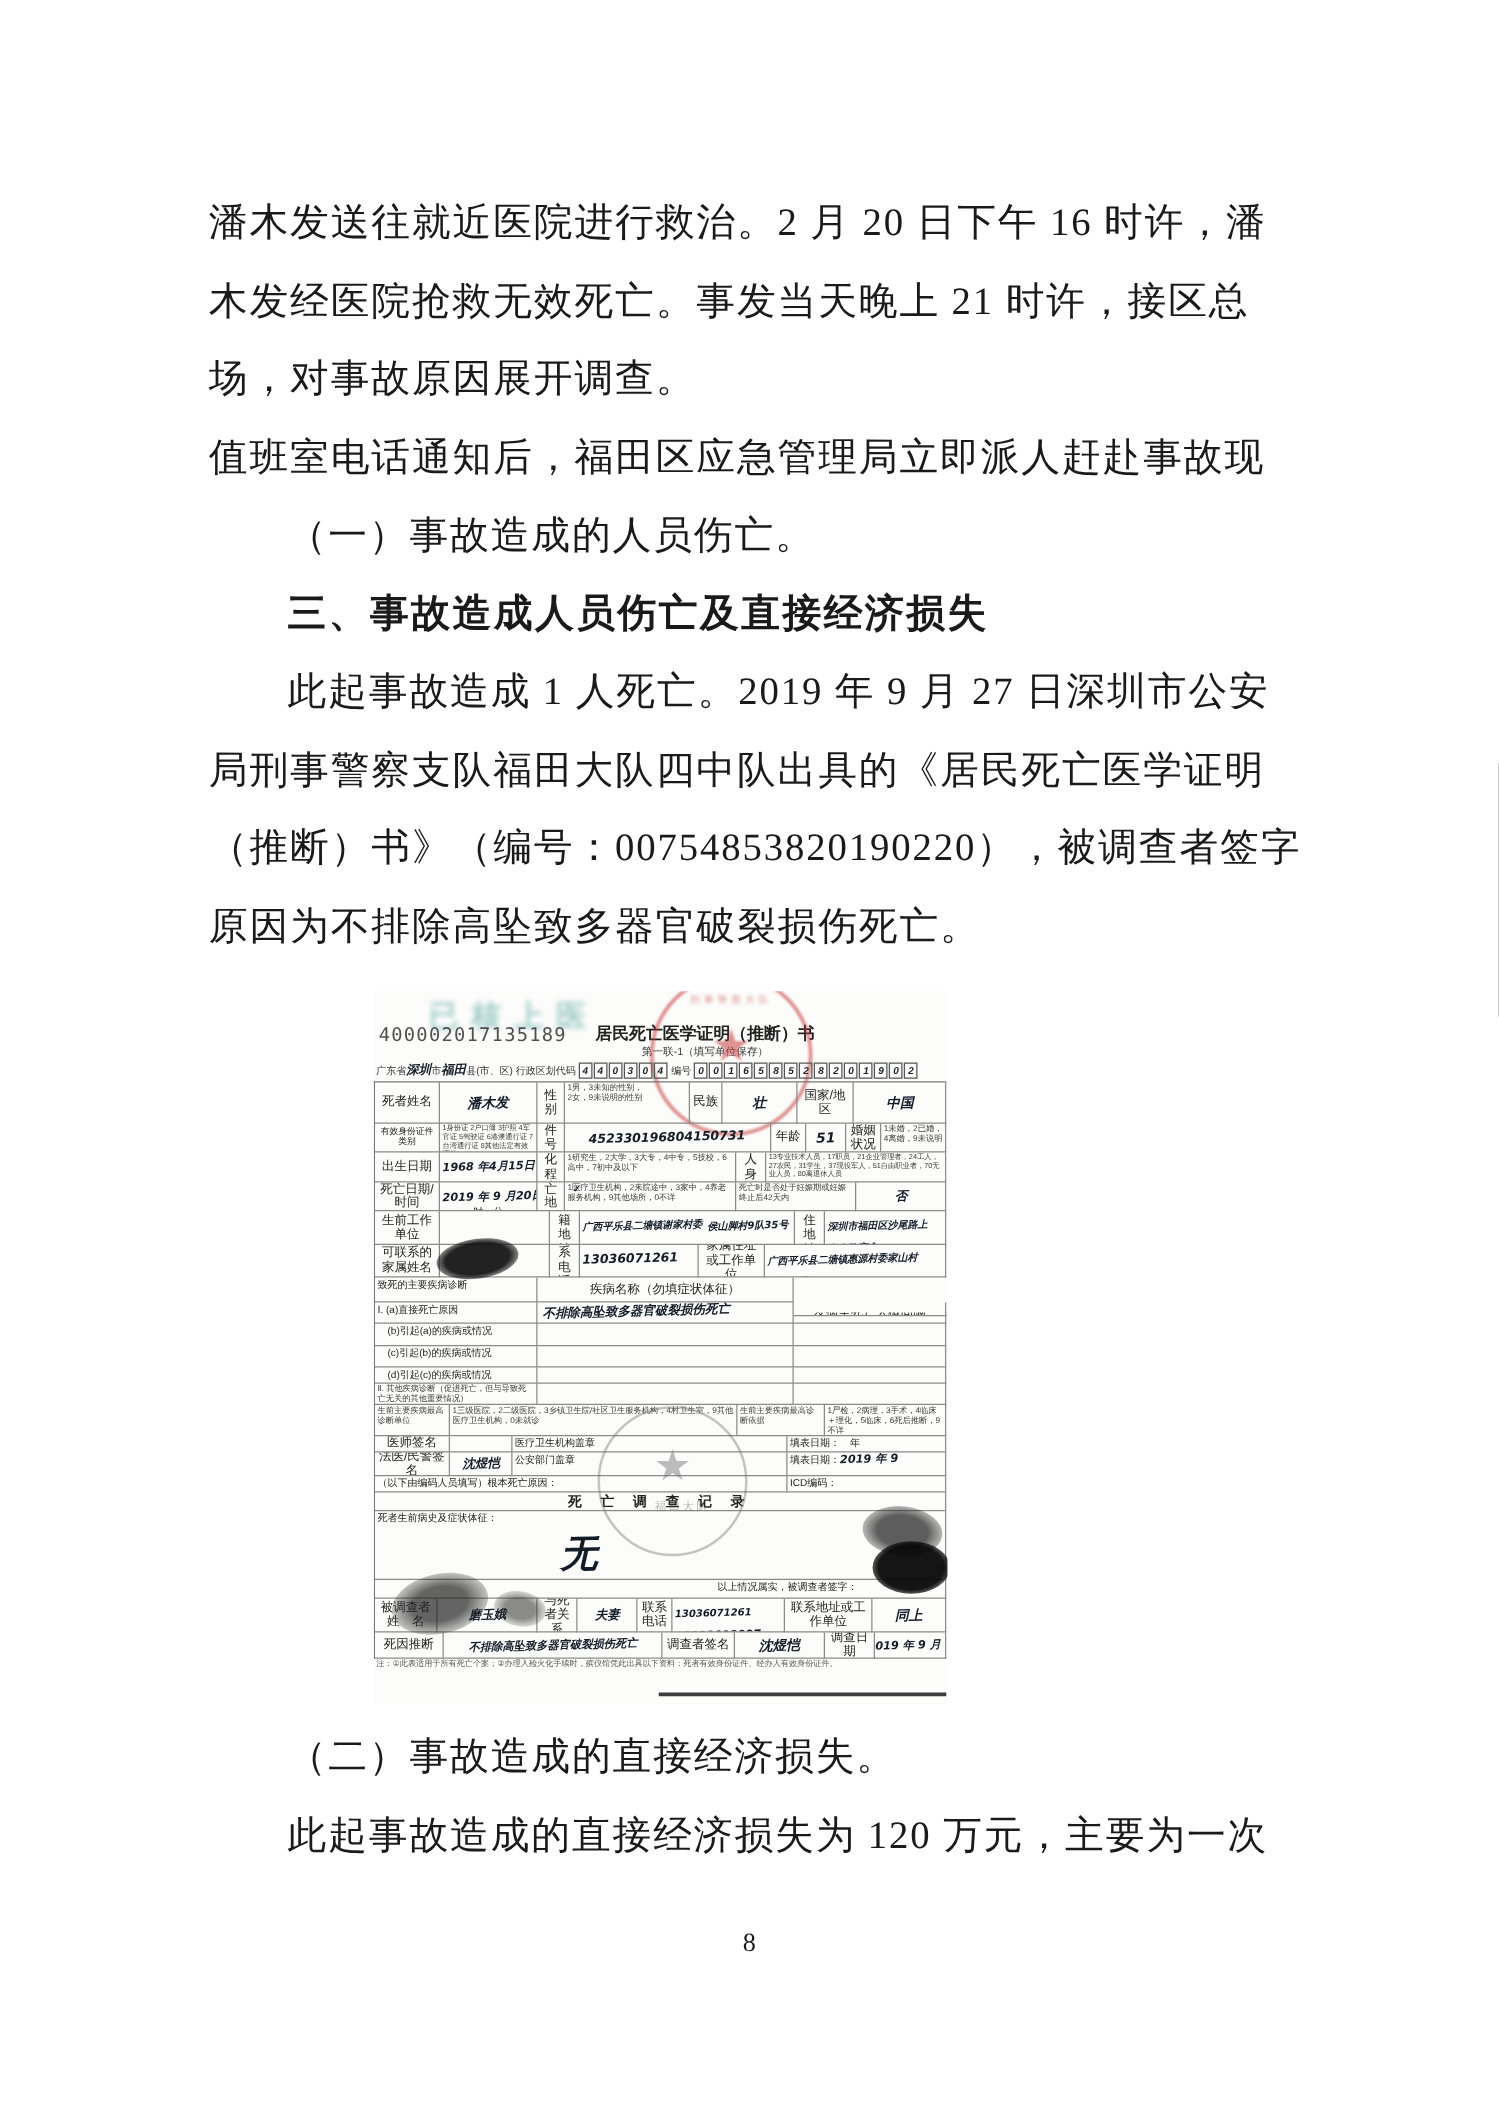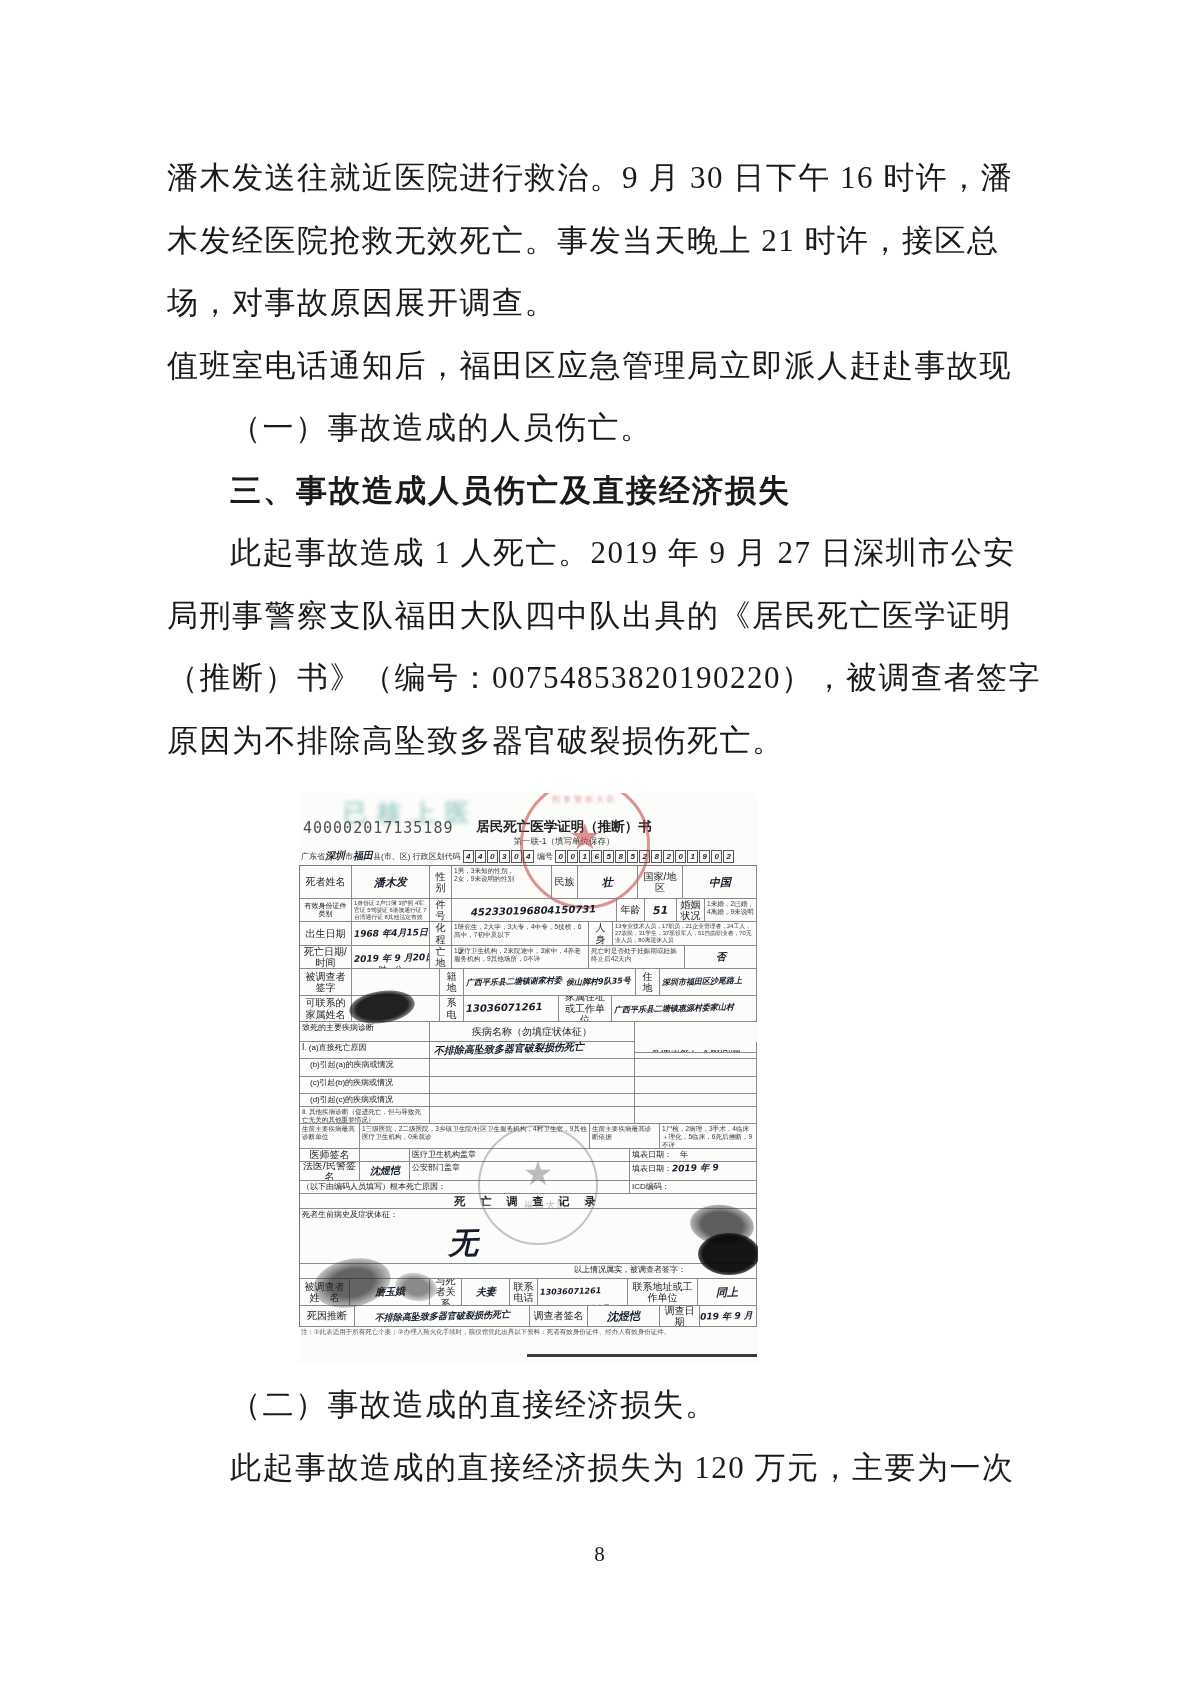--- a/index.html
+++ b/index.html
@@ -66,21 +66,21 @@
       background:radial-gradient(ellipse at center,rgba(45,45,45,.55) 40%,transparent 85%);}
   .bottomline{position:absolute;left:228px;top:561px;width:230px;height:2.5px;background:#3c3c3c;}
   .nowrap{white-space:nowrap;}
 </style>
 </head>
 <body>
 
 <div class="page">
 
   <div class="text-block">
-    <div class="bline">潘木发送往就近医院进行救治。9 月 30 日下午 16 时许，潘</div>
+    <div class="bline">潘木发送往就近医院进行救治。2 月 20 日下午 16 时许，潘</div>
     <div class="bline">木发经医院抢救无效死亡。事发当天晚上 21 时许，接区总</div>
     <div class="bline">场，对事故原因展开调查。</div>
     <div class="bline">值班室电话通知后，福田区应急管理局立即派人赶赴事故现</div>
     <div class="bline indent">（一）事故造成的人员伤亡。</div>
     <div class="bline indent bhead">三、事故造成人员伤亡及直接经济损失</div>
     <div class="bline indent">此起事故造成 1 人死亡。2019 年 9 月 27 日深圳市公安</div>
     <div class="bline">局刑事警察支队福田大队四中队出具的《居民死亡医学证明</div>
     <div class="bline">（推断）书》（编号：00754853820190220），被调查者签字</div>
     <div class="bline">原因为不排除高坠致多器官破裂损伤死亡。</div>
   </div>
@@ -173,21 +173,21 @@
         </div>
         <div class="c" style="width:96px;">
             <div class="opt">死亡时是否处于妊娠期或妊娠终止后42天内</div>
           </div>
         <div class="c center" style="width:72px;">
             <span class="hw hw10">否</span>
           </div>
       </div>
 
       <div class="row" style="height:27px;">
-        <div class="c labc center" style="width:52px;">被调查者签字</div>
+        <div class="c labc center" style="width:52px;">生前工作单位</div>
         <div class="c" style="width:88px;"></div>
         <div class="c labc center" style="width:24px;">户籍地址</div>
         <div class="c" style="width:172px;">
           <div class="hw hw8 nowrap">广西平乐县二塘镇谢家村委</div>
           <div class="hw hw8 nowrap">侯山脚村9队35号</div>
         </div>
         <div class="c labc center" style="width:24px;">常住地址</div>
         <div class="c" style="width:97px;">
           <div class="hw hw8 nowrap">深圳市福田区沙尾路上</div>
           <div class="hw hw8 nowrap">七友队宿舍</div>

